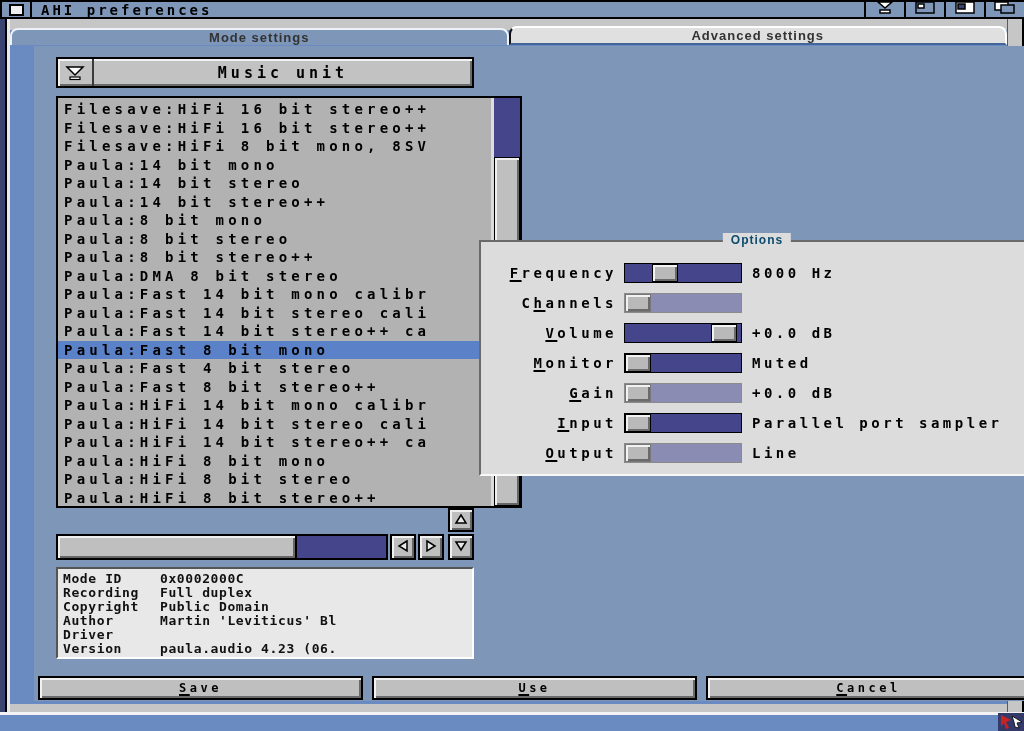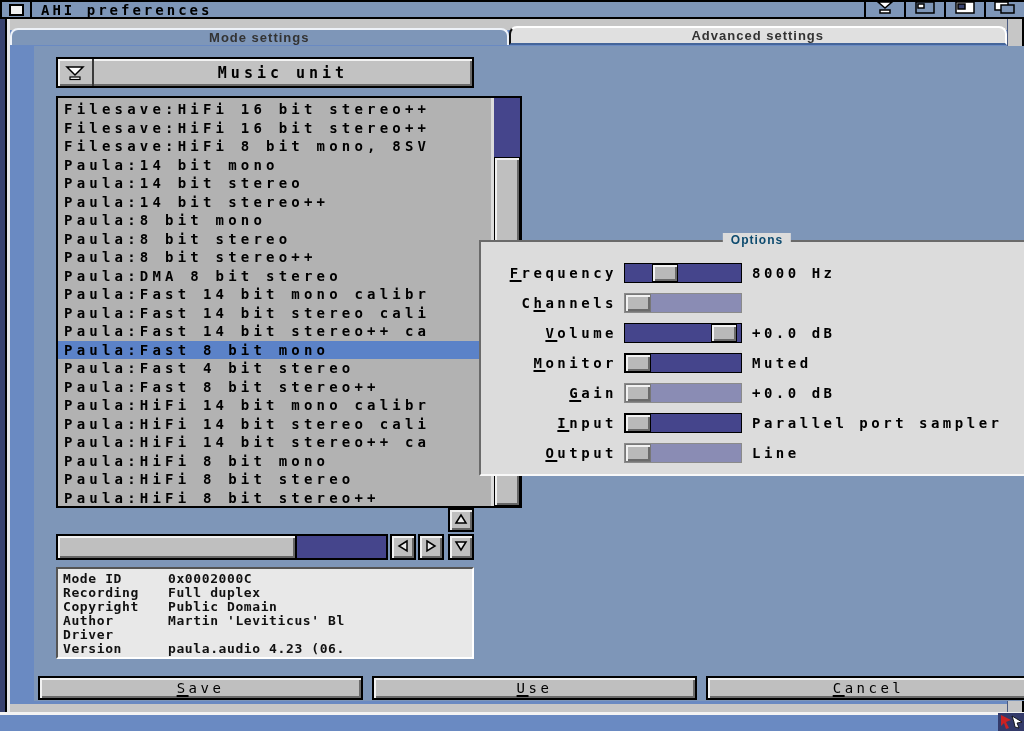--- a/index.html
+++ b/index.html
@@ -74,21 +74,21 @@
   .hscroll{position:absolute;left:22px;top:488px;width:332px;height:26px;box-sizing:border-box;
            border:2px solid #000;background:#45458c;}
   .hthumb{position:absolute;left:0;top:0;bottom:0;box-sizing:border-box;background:#bfbfbf;
           border-right:2px solid #000;box-shadow:inset 2px 2px 0 #f0f0f0, inset -2px -2px 0 #666;}
 
   
   .infobox{position:absolute;left:22px;top:521px;width:418px;height:92px;box-sizing:border-box;
            background:#e8e8e8;border:2px solid;border-color:#555 #fff #fff #555;
            padding:3px 0 0 5px;overflow:hidden;}
   .info-row{display:flex;height:14px;line-height:14px;font-weight:bold;font-size:13px;
-            letter-spacing:0.6px;color:#111;white-space:nowrap;gap:8px;}
+            letter-spacing:0.6px;color:#111;white-space:nowrap;}
   .ikey{width:97px;flex:none;}
   .ival{flex:1;}
 
   
   .options{position:absolute;left:445px;top:194px;width:556px;height:236px;box-sizing:border-box;
            background:#dcdcdc;border:2px solid;border-color:#6a6a6a #f8f8f8 #f8f8f8 #6a6a6a;}
   .legend{position:absolute;top:-9px;left:50%;transform:translateX(-50%);background:#dcdcdc;
           padding:0 8px;font-family:"Liberation Sans",sans-serif;font-weight:bold;font-size:12px;
           letter-spacing:1px;color:#0c4a6e;}
   #optRows{position:absolute;left:8px;right:8px;top:16px;}
@@ -103,21 +103,21 @@
         border:1px solid #000;box-shadow:inset 2px 2px 0 #f2f2f2, inset -2px -2px 0 #6a6a6a;}
   .slider.disabled .knob{border-color:#777;}
   .opt-value{margin-left:10px;font-weight:bold;font-size:14px;letter-spacing:3.5px;
              color:#000;white-space:nowrap;}
 
   
   .btnrow{position:absolute;left:4px;top:630px;width:993px;height:24px;display:flex;gap:9px;}
   .action-btn{flex:1;box-sizing:border-box;background:#bfbfbf;border:2px solid #000;
               box-shadow:inset 2px 2px 0 #f2f2f2, inset -2px -2px 0 #6a6a6a;
               display:flex;align-items:center;justify-content:center;
-              font-weight:normal;font-size:14px;letter-spacing:3.5px;color:#000;}
+              font-weight:bold;font-size:12px;letter-spacing:3.5px;color:#000;}
 
   
   .pointer{position:absolute;left:998px;top:713px;width:26px;height:18px;}
 </style>
 </head>
 <body>
 
 <div id="screen">
   <div id="window">
 

